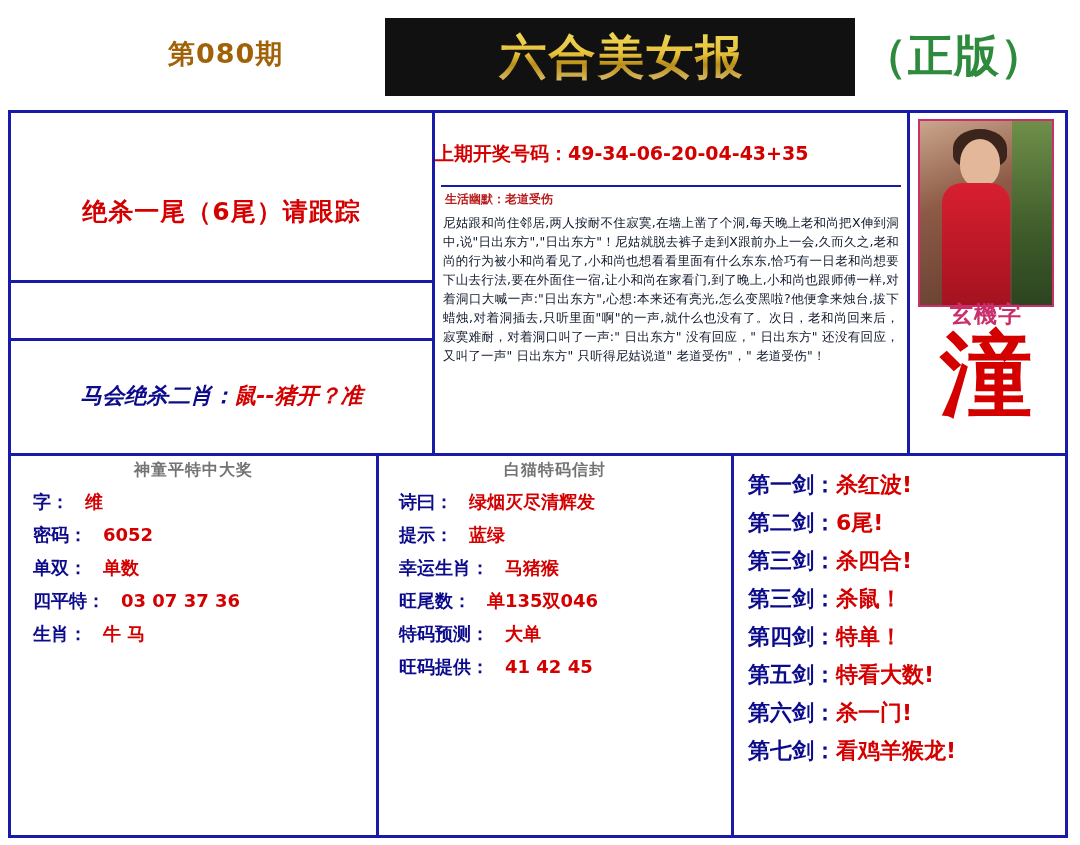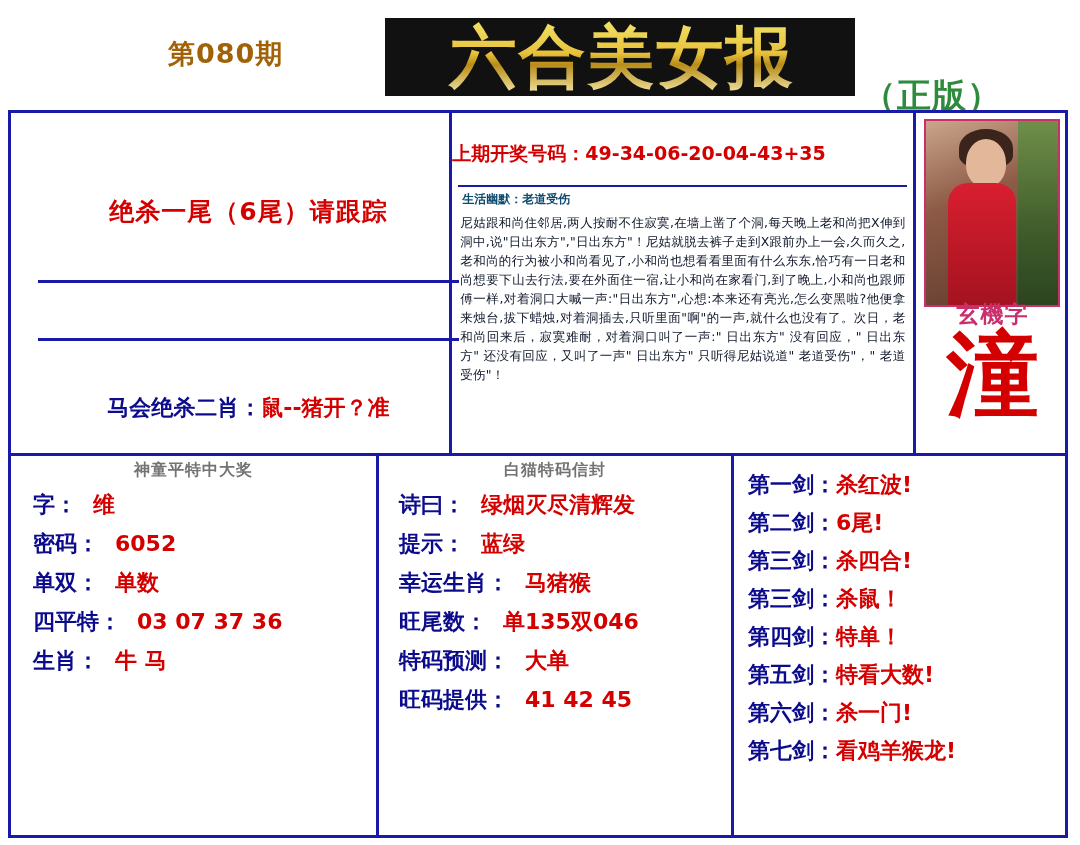--- a/index.html
+++ b/index.html
@@ -44,38 +44,37 @@
     background: #111;
   }
   .title-text {
     position: absolute;
     left: 392px;
     top: 18px;
     width: 460px;
     height: 78px;
     line-height: 78px;
     text-align: center;
-    font-size: 67px;
+    font-size: 47px;
     font-weight: bold;
     font-family: "DejaVu Sans", "Liberation Sans", sans-serif;
     background: linear-gradient(180deg, #f2e46a 0%, #e8c23c 45%, #b88c18 60%, #f6ebb0 100%);
     -webkit-background-clip: text;
     background-clip: text;
     color: transparent;
     letter-spacing: 2px;
   }
   .title-suffix {
     position: absolute;
     left: 862px;
     top: 26px;
-    font-size: 34px;
+    font-size: 45px;
     font-weight: bold;
     color: #2e8b3d;
     letter-spacing: 1px;
-    margin-top: 47px;
   }
 
   
   .frame {
     position: absolute;
     left: 8px;
     top: 110px;
     width: 1060px;
     height: 728px;
     border: 3px solid #1a1aa8;
@@ -90,31 +89,30 @@
     width: 1054px;
     height: 340px;
     display: flex;
   }
   .top-left {
     width: 424px;
     height: 340px;
     border-right: 3px solid #1a1aa8;
     box-sizing: border-box;
     position: relative;
-    margin-left: 27px;
   }
   .tl-cell {
     position: absolute;
     left: 0;
     width: 421px;
     box-sizing: border-box;
   }
   .tl-cell-a { top: 0; height: 170px; border-bottom: 3px solid #1a1aa8; }
   .tl-cell-b { top: 170px; height: 58px; border-bottom: 3px solid #1a1aa8; }
-  .tl-cell-c { top: 240px; height: 128px; }
+  .tl-cell-c { top: 228px; height: 128px; font-style: italic; }
   .kill-tail {
     position: absolute;
     left: 0; right: 0;
     top: 82px;
     text-align: center;
     font-size: 25px;
     font-weight: bold;
     color: #d40000;
     letter-spacing: 1px;
   }
@@ -152,21 +150,21 @@
     top: 72px;
     height: 2px;
     background: #1a1aa8;
   }
   .joke-title {
     position: absolute;
     left: 10px;
     top: 78px;
     font-size: 12px;
     font-weight: bold;
-    color: #0c4a6e;
+    color: #b91c1c;
   }
   .joke-body {
     position: absolute;
     left: 8px;
     right: 8px;
     top: 100px;
     font-size: 12.5px;
     line-height: 19px;
     color: #0f172a;
     text-align: justify;
@@ -284,21 +282,21 @@
   }
   .col-head {
     text-align: center;
     font-size: 16px;
     font-weight: bold;
     color: #737373;
     padding-top: 4px;
     letter-spacing: 1px;
   }
   .kv {
-    font-size: 22px;
+    font-size: 18px;
     color: #0b0b8c;
     font-weight: bold;
     padding: 9px 0 0 22px;
     white-space: nowrap;
   }
   .kv .val {
     color: #d40000;
     margin-left: 16px;
   }
   .col-b .kv { padding-left: 20px; }

